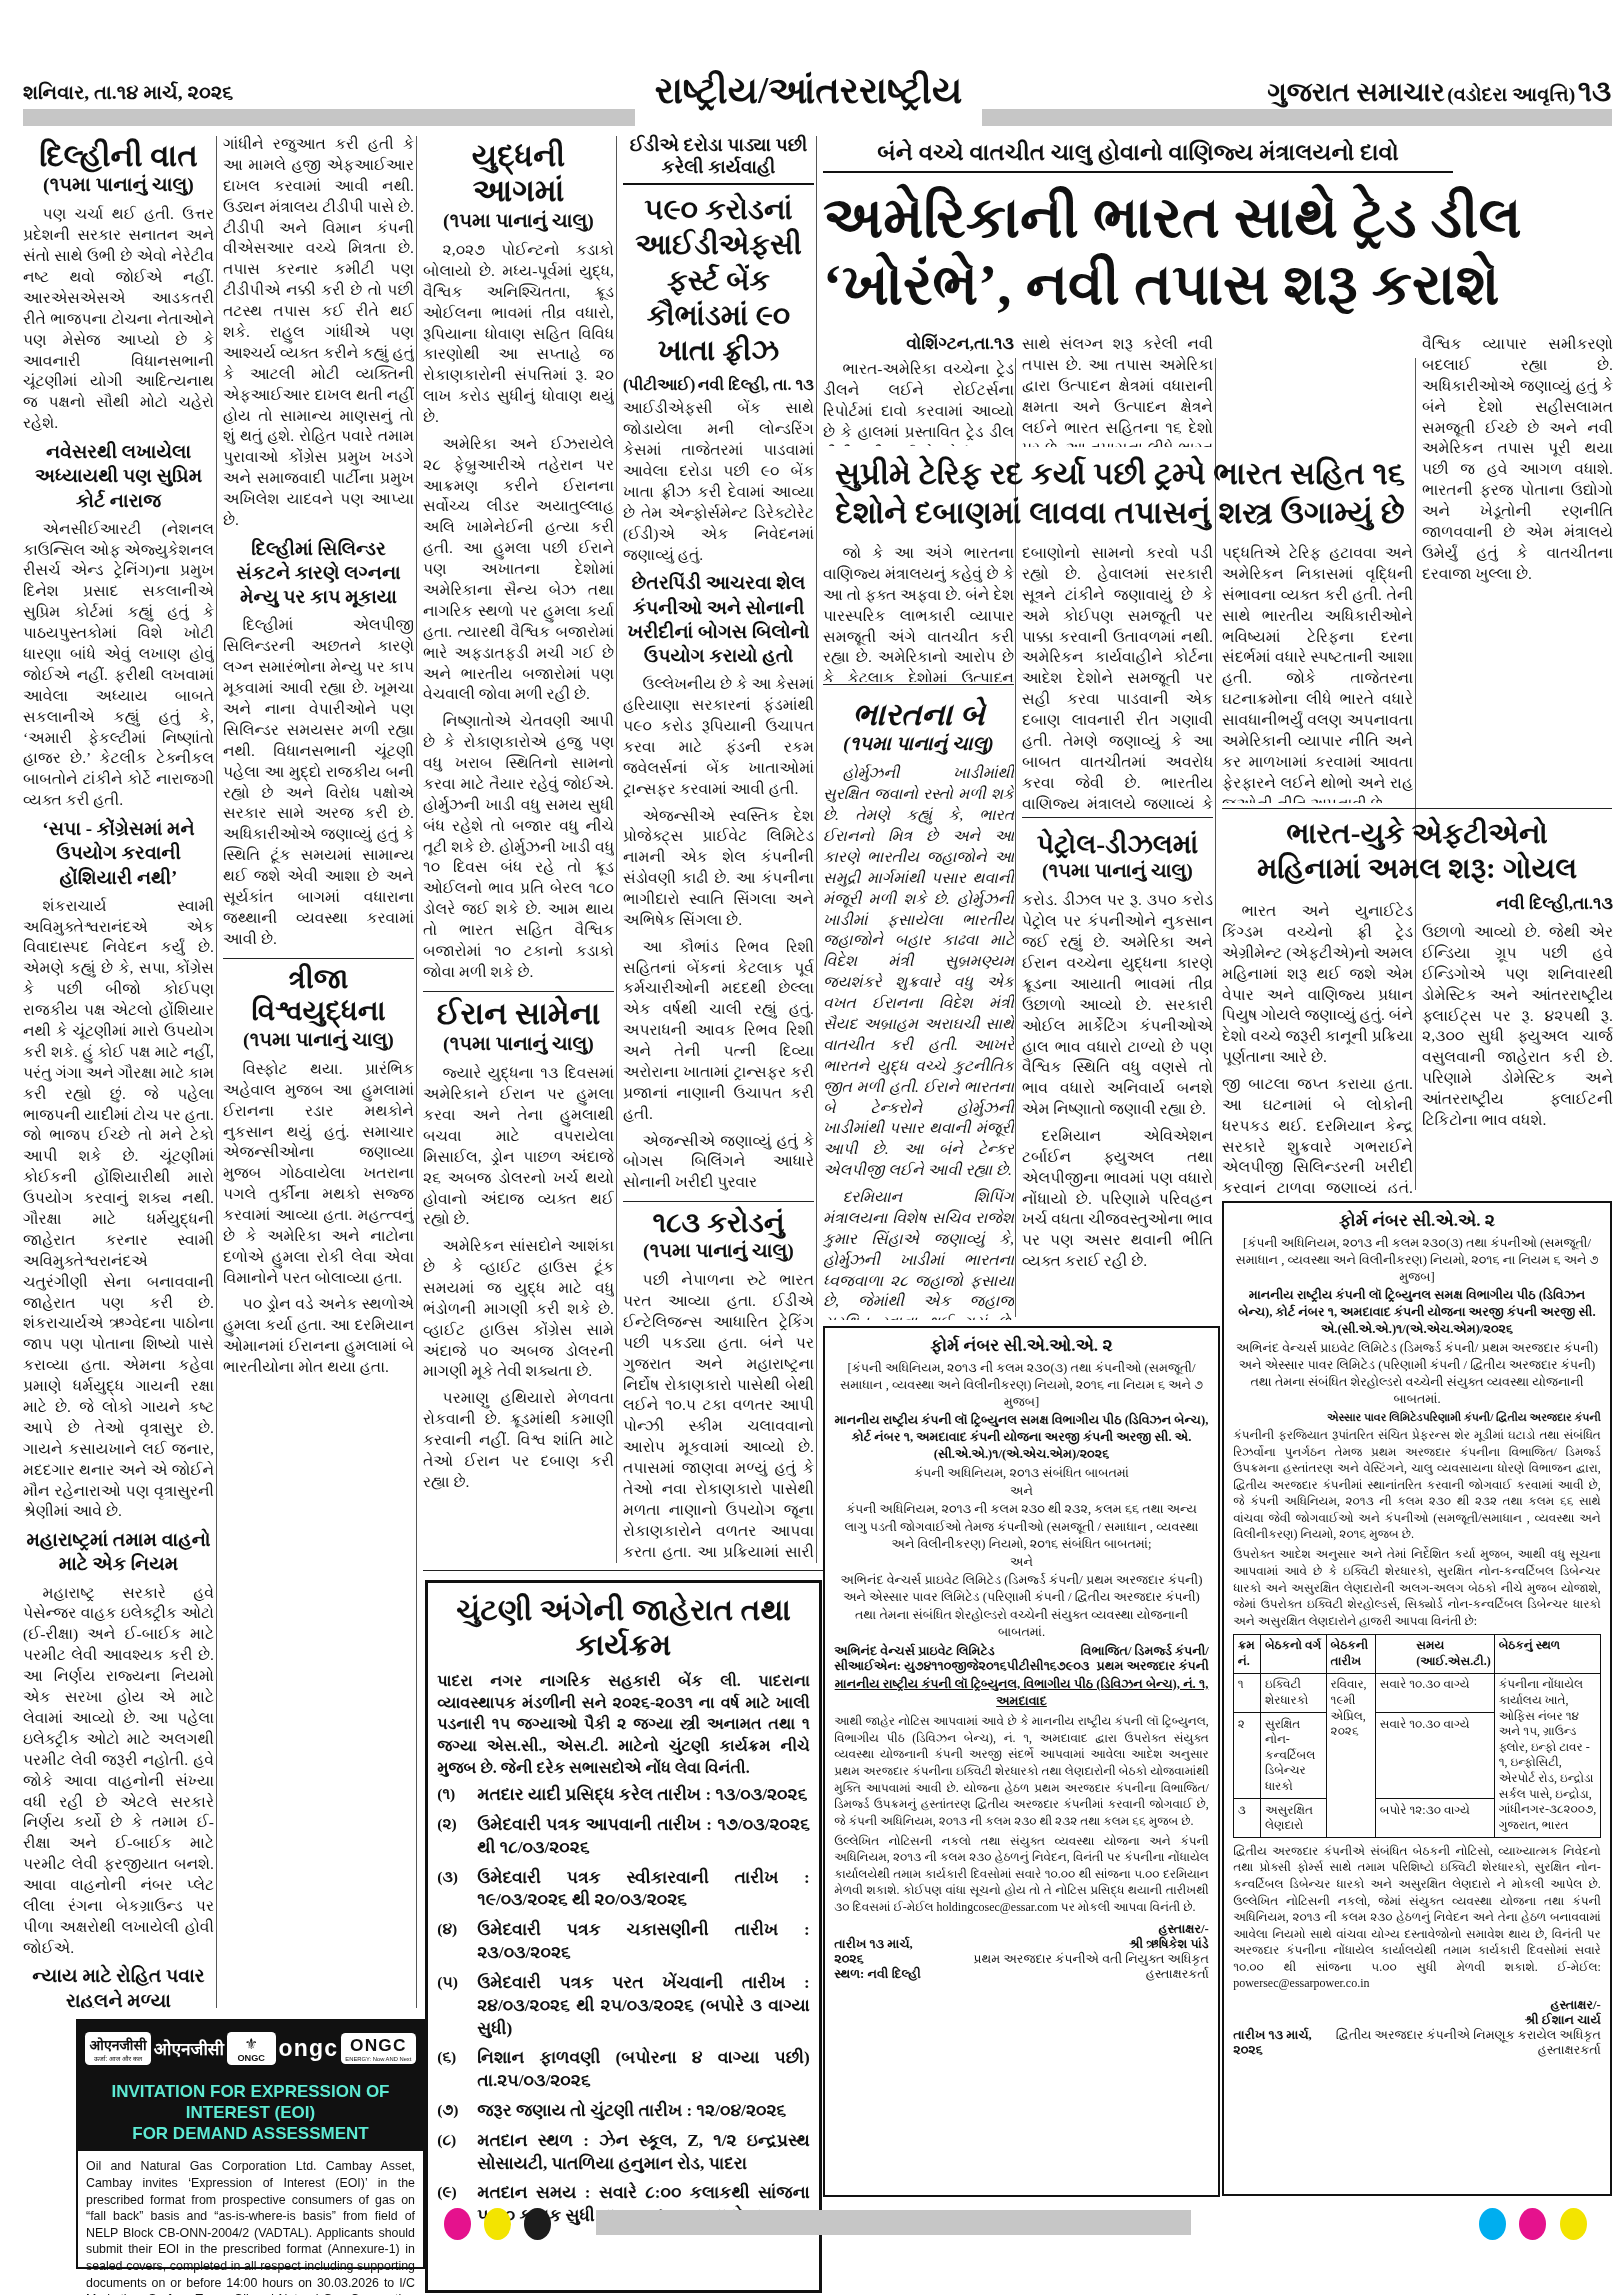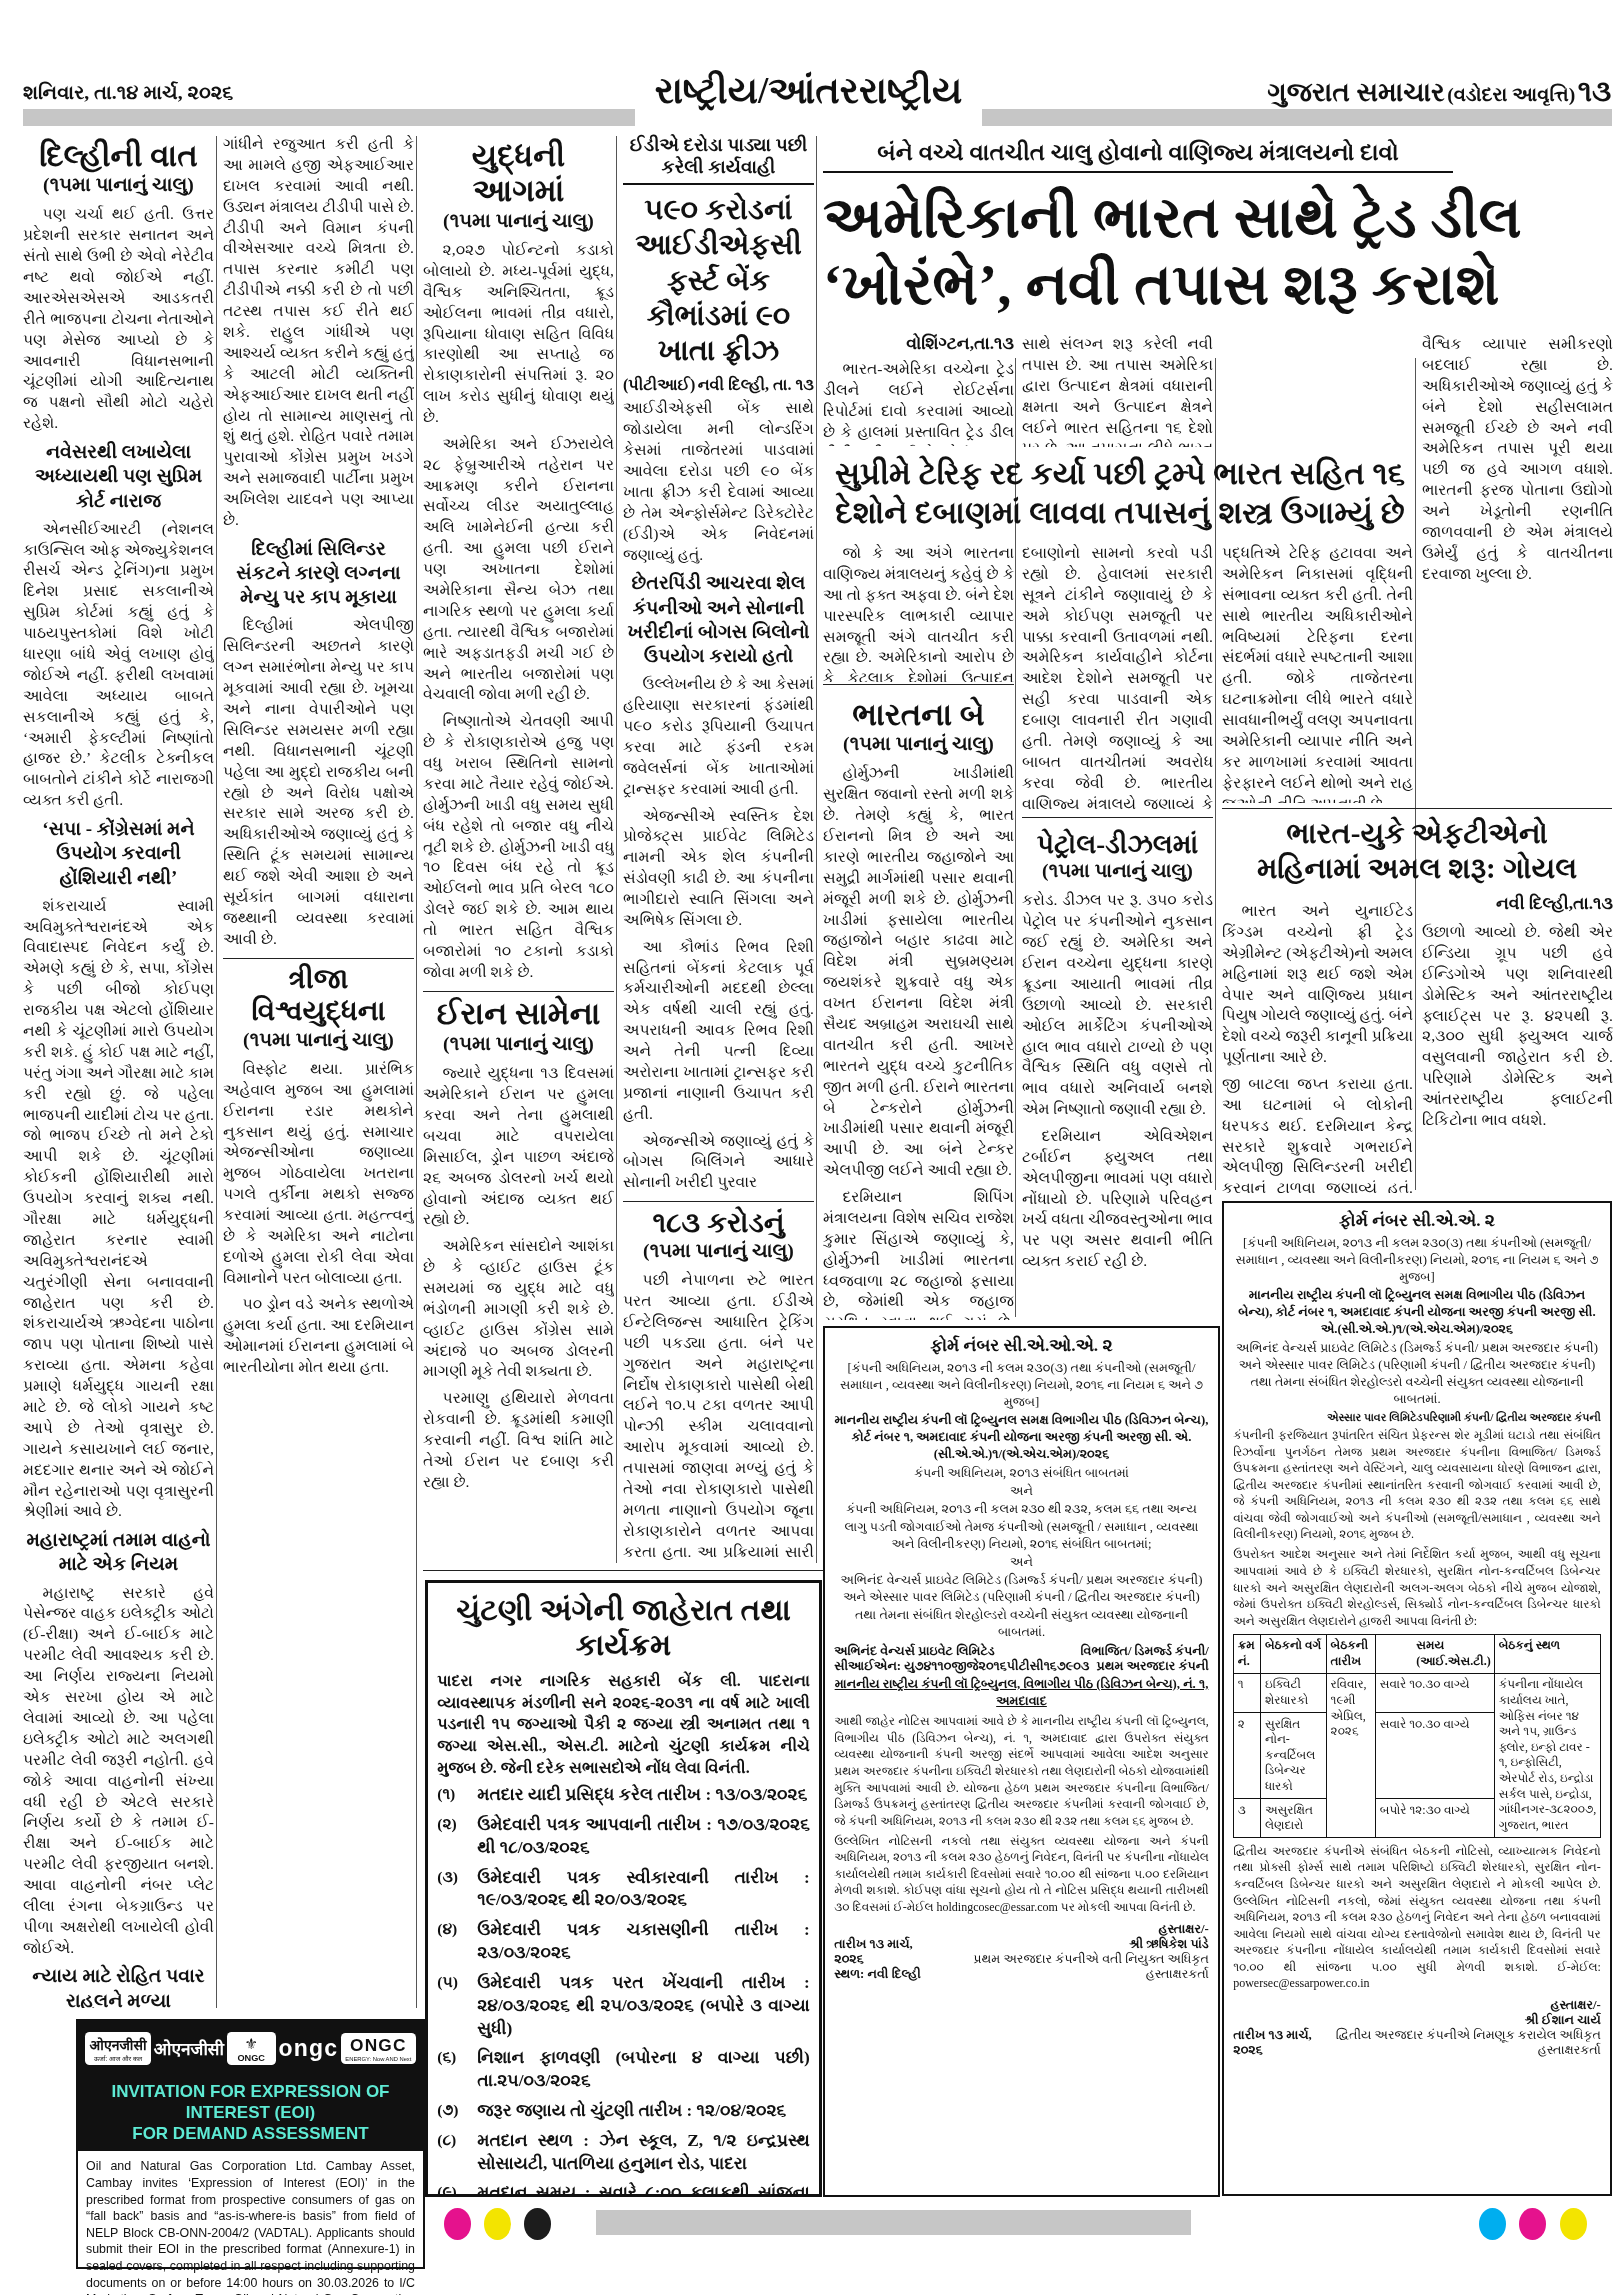--- a/index.html
+++ b/index.html
@@ -142,21 +142,21 @@
     <p class="p p0">દબાણોનો સામનો કરવો પડી રહ્યો છે. હેવાલમાં સરકારી સૂત્રને ટાંકીને જણાવાયું છે કે અમે કોઈપણ સમજૂતી પર પાક્કા કરવાની ઉતાવળમાં નથી. અમેરિકન કાર્યવાહીને કોર્ટના આદેશ દેશોને સમજૂતી પર સહી કરવા પાડવાની એક દબાણ લાવનારી રીત ગણાવી હતી. તેમણે જણાવ્યું કે આ બાબત વાતચીતમાં અવરોધ કરવા જેવી છે. ભારતીય વાણિજ્ય મંત્રાલયે જણાવ્યું કે ભારત-અમેરિકાએ એકબીજા સાથે સંપર્ક જાળવી રાખ્યો છે. દ્વિપક્ષીય વાતચીત</p>
   </div>
   <div class="abs clip" style="left:1222px;top:543px;width:191px;height:260px;">
     <p class="p p0">પદ્ધતિએ ટેરિફ હટાવવા અને અમેરિકન નિકાસમાં વૃદ્ધિની સંભાવના વ્યક્ત કરી હતી. તેની સાથે ભારતીય અધિકારીઓને ભવિષ્યમાં ટેરિફના દરના સંદર્ભમાં વધારે સ્પષ્ટતાની આશા હતી. જોકે તાજેતરના ઘટનાક્રમોના લીધે ભારતે વધારે સાવધાનીભર્યું વલણ અપનાવતા અમેરિકાની વ્યાપાર નીતિ અને કર માળખામાં કરવામાં આવતા ફેરફારને લઈને થોભો અને રાહ જુઓની નીતિ અપનાવી છે.</p>
   </div>
   <div class="abs clip" style="left:1422px;top:334px;width:191px;height:469px;">
     <p class="p p0">વૈશ્વિક વ્યાપાર સમીકરણો બદલાઈ રહ્યા છે. અધિકારીઓએ જણાવ્યું હતું કે બંને દેશો સહીસલામત સમજૂતી ઈચ્છે છે અને નવી અમેરિકન તપાસ પૂરી થયા પછી જ હવે આગળ વધાશે. ભારતની ફરજ પોતાના ઉદ્યોગો અને ખેડૂતોની રણનીતિ જાળવવાની છે એમ મંત્રાલયે ઉમેર્યું હતું કે વાતચીતના દરવાજા ખુલ્લા છે.</p>
   </div>
 
   <div class="abs" style="left:823px;top:684px;width:191px;border-top:1.7px solid #222;"></div>
-  <div class="abs clip" style="left:823px;top:693px;width:191px;height:627px;">
+  <div class="abs clip" style="left:823px;top:693px;width:191px;height:627px;font-style:italic;">
     <div class="colhead">ભારતના બે</div>
     <div class="cont">(૧૫મા પાનાનું ચાલુ)</div>
     <p class="p">હોર્મુઝની ખાડીમાંથી સુરક્ષિત જવાનો રસ્તો મળી શકે છે. તેમણે કહ્યું કે, ભારત ઈરાનનો મિત્ર છે અને આ કારણે ભારતીય જહાજોને આ સમુદ્રી માર્ગમાંથી પસાર થવાની મંજૂરી મળી શકે છે. હોર્મુઝની ખાડીમાં ફસાયેલા ભારતીય જહાજોને બહાર કાઢવા માટે વિદેશ મંત્રી સુબ્રમણ્યમ જયશંકરે શુક્રવારે વધુ એક વખત ઈરાનના વિદેશ મંત્રી સૈયદ અબ્રાહમ અરાઘચી સાથે વાતચીત કરી હતી. આખરે ભારતને યુદ્ધ વચ્ચે કુટનીતિક જીત મળી હતી. ઈરાને ભારતના બે ટેન્કરોને હોર્મુઝની ખાડીમાંથી પસાર થવાની મંજૂરી આપી છે. આ બંને ટેન્કર એલપીજી લઈને આવી રહ્યા છે.</p>
     <p class="p">દરમિયાન શિપિંગ મંત્રાલયના વિશેષ સચિવ રાજેશ કુમાર સિંહાએ જણાવ્યું કે, હોર્મુઝની ખાડીમાં ભારતના ધ્વજવાળા ૨૮ જહાજો ફસાયા છે, જેમાંથી એક જહાજ સુરક્ષિત રવાના થઈ ગયું છે. ઓમાનથી આફ્રિકા માટે ગેસોલીન લઈને જઈ રહેલું ભારતીય ધ્વજવાળું ઓઈલ ટેન્કર જગ પ્રકાશ હોર્મુઝની પૂર્વથી રવાના થઈ ગયું છે. હોર્મુઝની ખાડીમાં ફસાયેલા ભારતના ૨૮ જહાજોમાંથ ૨૪ સ્ટ્રેટ ઓફ હોર્મુઝની પશ્ચિમમાં અને ચાર પૂર્વમાં છે. આ સિવાય ભારતીય નેવી દ્વારા શિવાલિક નામના જહાજને માર્ગદર્શન આપીને ૪૦,૦૦૦ મેટ્રિક ટનથી વધુ એલપીજી લઈને હોર્મુઝ સ્ટ્રેટ પાર કરાવ્યું છે.</p>
   </div>
 
   <div class="abs" style="left:1022px;top:817px;width:191px;border-top:1.7px solid #222;"></div>
   <div class="abs clip" style="left:1022px;top:825px;width:191px;height:491px;">
     <div class="colhead" style="font-size:26.6px;">પેટ્રોલ-ડીઝલમાં</div>
     <div class="cont">(૧૫મા પાનાનું ચાલુ)</div>
@@ -172,21 +172,21 @@
   <div class="abs b" style="left:1422px;top:894px;width:191px;text-align:right;font-size:17.3px;">નવી દિલ્હી,તા.૧૩</div>
   <div class="abs clip" style="left:1222px;top:901px;width:191px;height:292px;">
     <p class="p">ભારત અને યુનાઈટેડ કિંગ્ડમ વચ્ચેનો ફ્રી ટ્રેડ એગ્રીમેન્ટ (એફટીએ)નો અમલ મહિનામાં શરૂ થઈ જશે એમ વેપાર અને વાણિજ્ય પ્રધાન પિયુષ ગોયલે જણાવ્યું હતું. બંને દેશો વચ્ચે જરૂરી કાનૂની પ્રક્રિયા પૂર્ણતાના આરે છે.</p>
     <p class="p p0">જી બાટલા જપ્ત કરાયા હતા. આ ઘટનામાં બે લોકોની ધરપકડ થઈ. દરમિયાન કેન્દ્ર સરકારે શુક્રવારે ગભરાઈને એલપીજી સિલિન્ડરની ખરીદી કરવાનું ટાળવા જણાવ્યું હતું. અધિકારીઓએ કહ્યું કે, પાંચ ઘરેલુ સિલિન્ડરના ઉત્પાદનમાં</p>
   </div>
   <div class="abs clip" style="left:1422px;top:922px;width:191px;height:271px;">
     <p class="p p0">ઉછાળો આવ્યો છે. જેથી એર ઈન્ડિયા ગ્રૂપ પછી હવે ઈન્ડિગોએ પણ શનિવારથી ડોમેસ્ટિક અને આંતરરાષ્ટ્રીય ફ્લાઈટ્સ પર રૂ. ૪૨૫થી રૂ. ૨,૩૦૦ સુધી ફ્યુઅલ ચાર્જ વસુલવાની જાહેરાત કરી છે. પરિણામે ડોમેસ્ટિક અને આંતરરાષ્ટ્રીય ફ્લાઈટની ટિકિટોના ભાવ વધશે.</p>
   </div>
 
   <div class="abs" style="left:423px;top:1570px;width:400px;border-top:1.7px solid #222;"></div>
-  <div class="abs notice clip" style="left:425px;top:1580px;width:397px;height:617px;border-width:3.5px;">
+  <div class="abs notice clip" style="left:425px;top:1580px;width:397px;height:713px;border-width:3.5px;">
     <div class="t" style="font-size:30px;margin:2.3px 0 7px 0;">ચુંટણી અંગેની જાહેરાત તથા કાર્યક્રમ</div>
     <div class="b jst" style="font-size:16px;line-height:1.35;margin-bottom:5.8px;">પાદરા નગર નાગરિક સહકારી બેંક લી. પાદરાના વ્યાવસ્થાપક મંડળીની સને ૨૦૨૬-૨૦૩૧ ના વર્ષ માટે ખાલી પડનારી ૧૫ જગ્યાઓ પૈકી ૨ જગ્યા સ્ત્રી અનામત તથા ૧ જગ્યા એસ.સી., એસ.ટી. માટેનો ચુંટણી કાર્યક્રમ નીચે મુજબ છે. જેની દરેક સભાસદોએ નોંધ લેવા વિનંતી.</div>
     <div class="erow">
         <span class="n">(૧)</span>
         <span class="t b">મતદાર યાદી પ્રસિદ્ધ કરેલ તારીખ : ૧૩/૦૩/૨૦૨૬</span>
       </div>
     <div class="erow">
         <span class="n">(૨)</span>
         <span class="t b">ઉમેદવારી પત્રક આપવાની તારીખ : ૧૭/૦૩/૨૦૨૬ થી ૧૮/૦૩/૨૦૨૬</span>
       </div>

